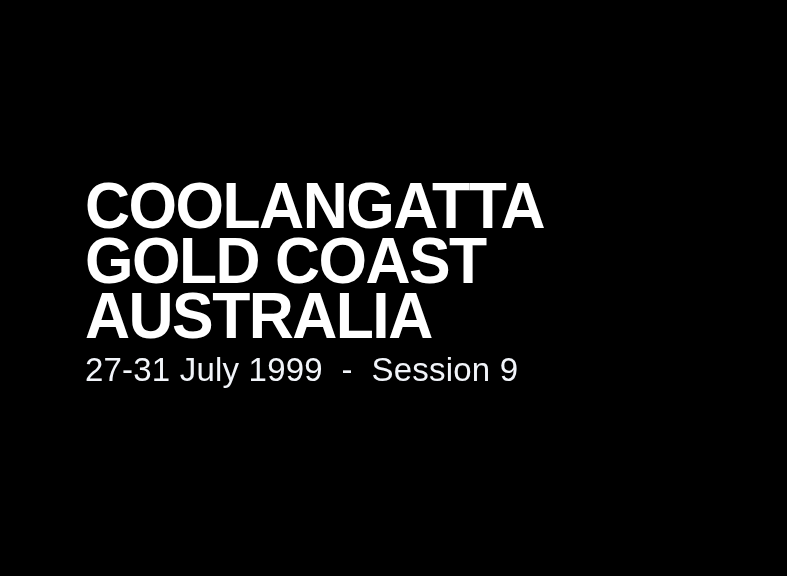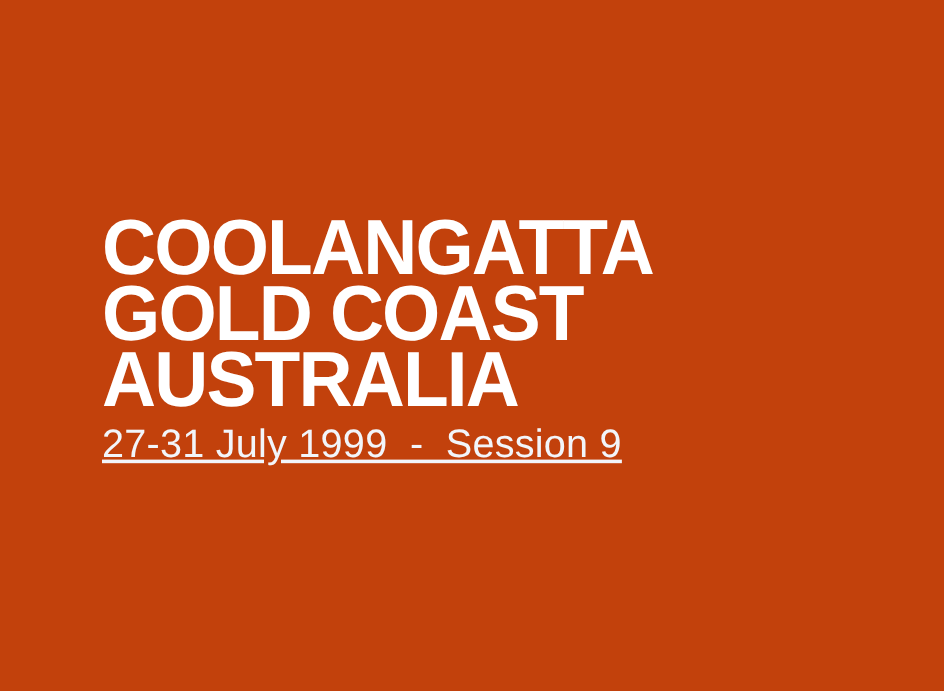--- a/index.html
+++ b/index.html
@@ -53,27 +53,26 @@
     top: 352px;
     font-family: "Liberation Sans", sans-serif;
     font-weight: normal;
     font-size: 33px;
     line-height: 36px;
     letter-spacing: 0.2px;
     color: #f2f5fa;
     white-space: pre;
     margin: 0;
     padding: 0;
-    text-decoration: underline;
   }
 </style>
 </head>
 <body style="background: rgb(68, 119, 180);">
 
-<div id="slide" style="background: #c2410c;">
+<div id="slide" style="background: #000000;">
 
   <div id="title-block">
     <span class="title-line">COOLANGATTA</span>
     <span class="title-line">GOLD COAST</span>
     <span class="title-line">AUSTRALIA</span>
   </div>
 
   <div id="subtitle">27-31 July 1999  -  Session 9</div>
 
 </div>

